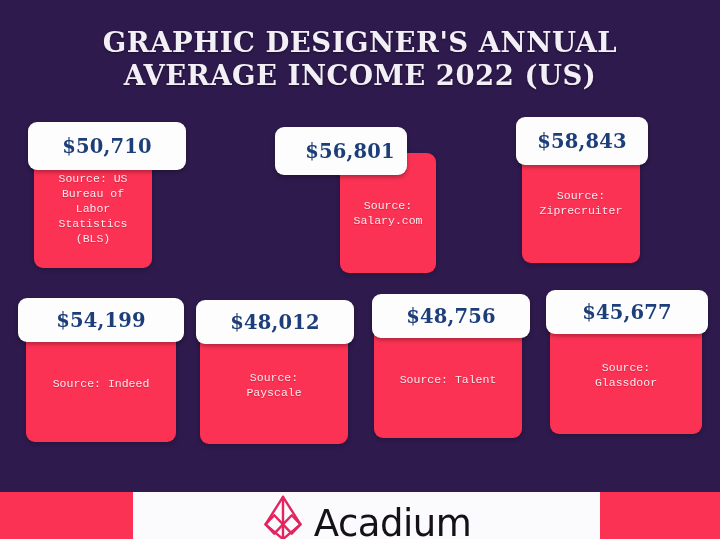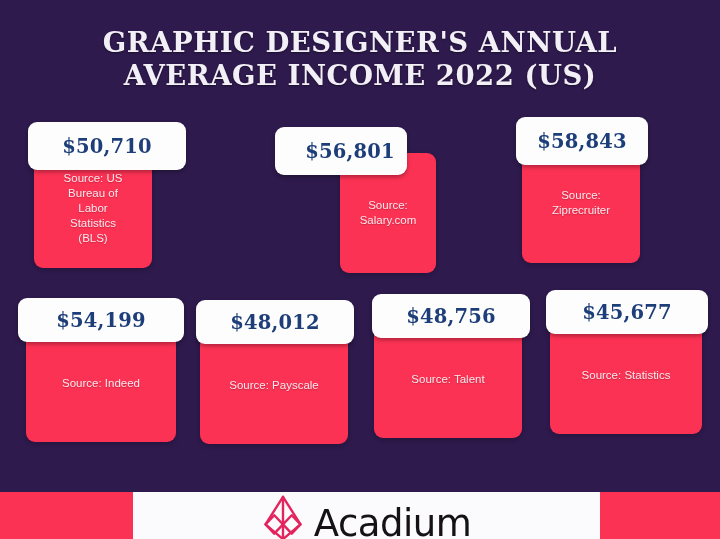--- a/index.html
+++ b/index.html
@@ -57,20 +57,21 @@
     justify-content: center;
     text-align: center;
     box-sizing: border-box;
   }
   .card-source {
     color: #fde9ee;
     font-size: 11.5px;
     line-height: 15px;
     padding: 0 24px;
     text-shadow: 0 1px 1px rgba(120,10,35,0.35);
+    font-family: Liberation Mono, monospace;
   }
   .card-label {
     position: absolute;
     background: #fdfdfd;
     border-radius: 9px;
     box-shadow: 0 2px 4px rgba(0,0,0,0.30);
     display: flex;
     align-items: center;
     justify-content: center;
     z-index: 3;
@@ -188,21 +189,21 @@
     <div class="card-body" style="left:2px; width:148px;">
       <div class="card-source">Source: Talent</div>
     </div>
     <div class="card-label" style="left:0px; width:158px;">
       <div class="card-value">$48,756</div>
     </div>
   </div>
 
   <div class="card r2" style="left:546px; top:290px; width:162px; height:148px;">
     <div class="card-body" style="left:4px; width:152px;">
-      <div class="card-source">Source: Statistics</div>
+      <div class="card-source">Source: Glassdoor</div>
     </div>
     <div class="card-label" style="left:0px; width:162px;">
       <div class="card-value">$45,677</div>
     </div>
   </div>
 
   <div class="footer-band"></div>
   <div class="footer-panel">
     <span>
       <svg class="logo-mark" viewBox="0 0 44 50" xmlns="http://www.w3.org/2000/svg">

